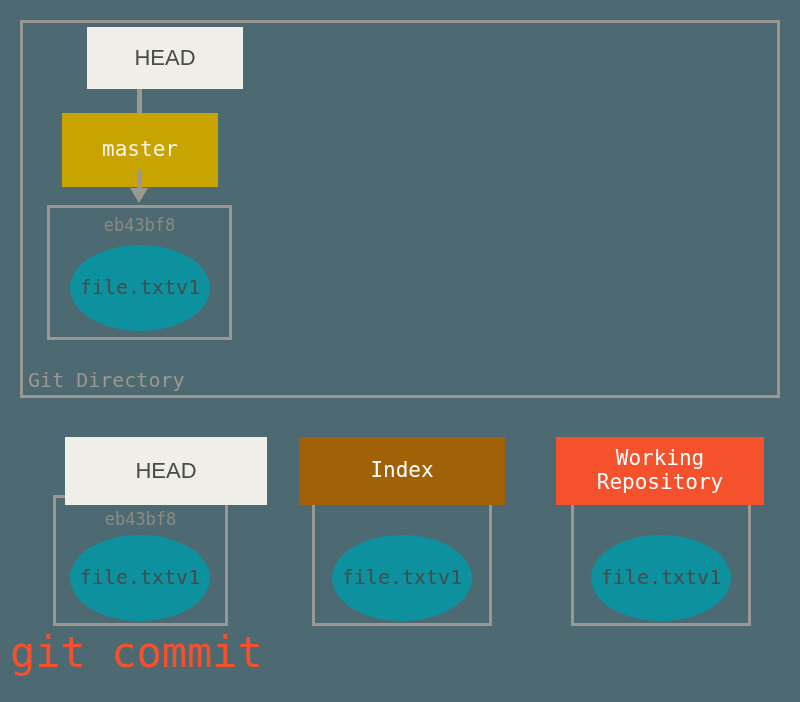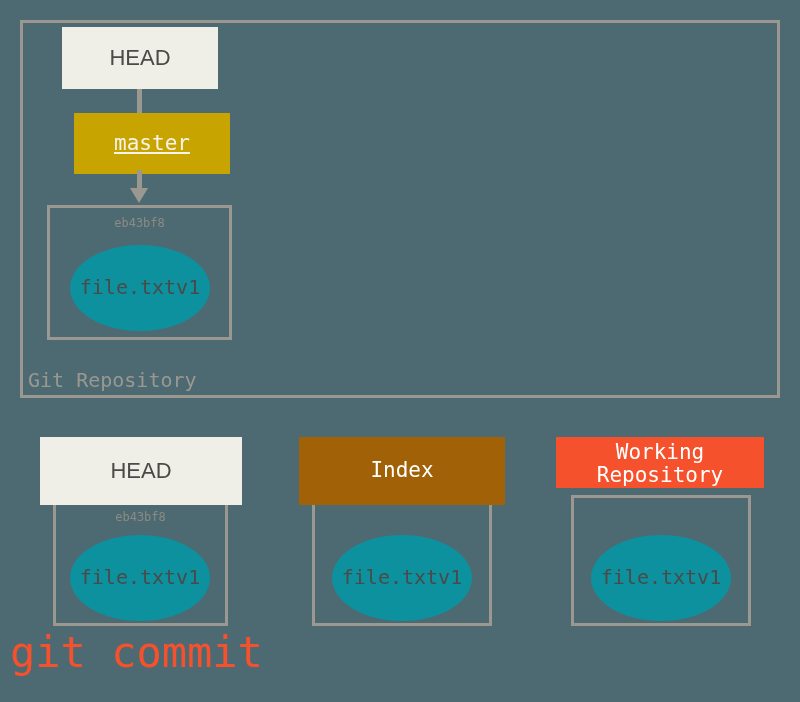--- a/index.html
+++ b/index.html
@@ -54,20 +54,21 @@
     justify-content: center;
     text-align: center;
     line-height: 1.12;
   }
 
   .head-box {
     background: #f0efe7;
     color: #4a4a48;
     font-family: "Liberation Sans", sans-serif;
     font-size: 22px;
+    margin-left: 25px;
   }
 
   .master-box {
     background: #c8a400;
     color: #f6f4ec;
     font-family: "DejaVu Sans Mono", monospace;
     font-size: 21px;
   }
 
   .index-box {
@@ -101,21 +102,21 @@
   
   .area-box {
     position: absolute;
     box-sizing: border-box;
     border: 3px solid #9a9890;
   }
 
   .sha-label {
     position: absolute;
     font-family: "DejaVu Sans Mono", monospace;
-    font-size: 12px;
+    font-size: 17px;
     color: #8c8a82;
     text-align: center;
     white-space: nowrap;
     line-height: 1;
   }
 
   .blob {
     position: absolute;
     background: #0d919e;
     border-radius: 50% / 50%;
@@ -142,27 +143,27 @@
     white-space: nowrap;
     line-height: 1;
   }
 </style>
 </head>
 <body>
 
 <div id="stage">
 
   <div class="repo-frame"></div>
-  <div class="repo-label">Git Repository</div>
+  <div class="repo-label">Git Directory</div>
 
   <div class="label-box head-box" style="left:62px; top:27px; width:156px; height:62px;">HEAD</div>
 
   <div class="conn-line" style="left:137px; top:89px; width:5px; height:24px;"></div>
 
-  <div class="label-box master-box" style="left:74px; top:113px; width:156px; height:61px;text-decoration:underline;">master</div>
+  <div class="label-box master-box" style="left:62px; top:113px; width:156px; height:74px;">master</div>
 
   <div class="conn-line" style="left:137px; top:170px; width:5px; height:20px;"></div>
   <div class="arrow-head" style="left:130px; top:188px;"></div>
 
   <div class="area-box" style="left:47px; top:205px; width:185px; height:135px;"></div>
   <div class="sha-label" style="left:47px; top:217px; width:185px;">eb43bf8</div>
   <div class="blob" style="left:70px; top:245px; width:140px; height:86px;">
     <span>file.txt</span>
     <span>v1</span>
   </div>
@@ -182,20 +183,20 @@
     <span>v1</span>
   </div>
   <div class="label-box index-box" style="left:299px; top:437px; width:206px; height:68px;">Index</div>
 
   <div class="area-box" style="left:571px; top:495px; width:180px; height:131px;"></div>
   <div class="sha-label" style="left:571px; top:511px; width:180px;"></div>
   <div class="blob" style="left:591px; top:535px; width:140px; height:86px;">
     <span>file.txt</span>
     <span>v1</span>
   </div>
-  <div class="label-box wd-box" style="left:556px; top:437px; width:208px; height:51px; flex-direction:column;justify-content:flex-end;">
+  <div class="label-box wd-box" style="left:556px; top:437px; width:208px; height:68px; flex-direction:column;">
     <span>Working</span>
     <span>Repository</span>
   </div>
 
   <div class="command">git commit</div>
 
 </div>
 
 </body></html>

